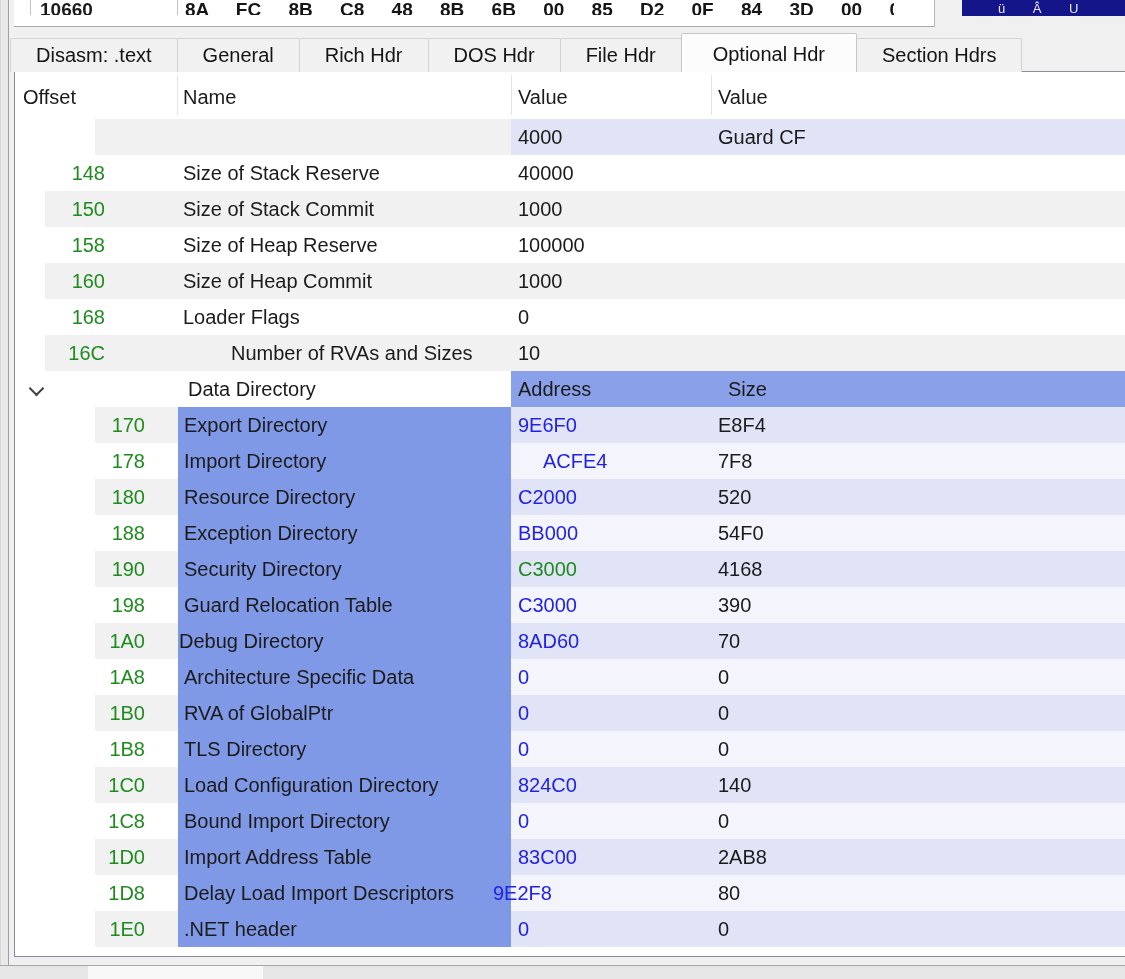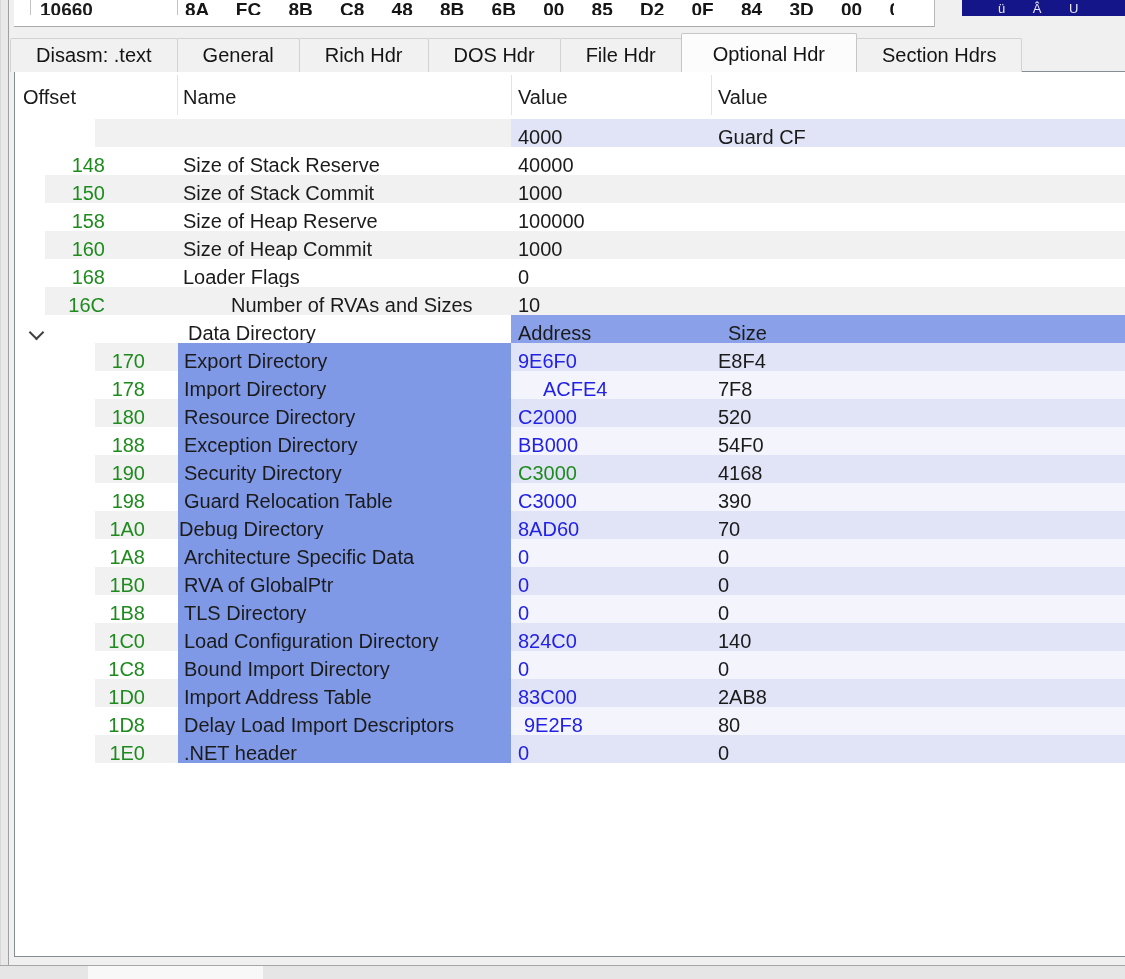--- a/index.html
+++ b/index.html
@@ -22,21 +22,21 @@
   #tabbar{position:absolute;left:10px;top:33px;width:1115px;height:39px;display:flex;align-items:flex-end;z-index:3;}
   .tab{box-sizing:border-box;height:34px;line-height:32px;padding:0 25px;font-size:20px;background:#f1f1f1;border:1px solid #d2d2d2;border-bottom:none;border-radius:2px 2px 0 0;margin-right:-1px;white-space:nowrap;color:#141414;}
   .tab.active{height:39px;line-height:40px;background:#fcfcfc;padding:0 31px;border-color:#c6c6c6;position:relative;z-index:4;}
 
   
   #pane{position:absolute;left:14px;top:71px;width:1111px;height:886px;background:#ffffff;border:1px solid #878d95;border-right:none;box-sizing:border-box;}
   #thead{position:relative;height:47px;}
   .hlabel{position:absolute;top:0;height:47px;line-height:50px;font-size:20px;color:#1b1b1b;}
   .vsep{position:absolute;top:3px;bottom:4px;width:1px;background:#e3e3e3;}
 
-  .row{position:relative;height:28px;}
+  .row{position:relative;height:36px;}
   .cell{position:absolute;top:0;bottom:0;}
   .txt{position:absolute;top:0;height:36px;line-height:37px;font-size:20px;white-space:nowrap;}
   .green{color:var(--green);}
   .blue{color:var(--blue);}
   .band{position:absolute;top:0;bottom:0;left:30px;right:0;}
   .shade{background:var(--rowgray);}
   .offbox{left:80px;width:50px;text-align:right;}
   .offbox2{left:30px;width:60px;text-align:right;}
   .namecell{left:163px;width:333px;background:var(--peri-cell);}
   .addrcell{left:496px;width:200px;}
@@ -266,21 +266,21 @@
           <div class="txt blue" style="left: 503px;">83C00</div>
           <div class="txt" style="left: 703px;">2AB8</div>
         </div>
         <div class="row">
           <div class="cell " style="left: 80px; width: 83px;"></div>
           <div class="cell namecell"></div>
           <div class="cell addrcell lav-l"></div>
           <div class="cell sizecell lav-l"></div>
           <div class="txt green offbox">1D8</div>
           <div class="txt" style="left: 169px;">Delay Load Import Descriptors</div>
-          <div class="txt blue" style="left: 509px;">9E2F8</div>
+          <div class="txt blue" style="left: 478px;">9E2F8</div>
           <div class="txt" style="left: 703px;">80</div>
         </div>
         <div class="row">
           <div class="cell shade" style="left: 80px; width: 83px;"></div>
           <div class="cell namecell"></div>
           <div class="cell addrcell lav-d"></div>
           <div class="cell sizecell lav-d"></div>
           <div class="txt green offbox">1E0</div>
           <div class="txt" style="left: 169px;">.NET header</div>
           <div class="txt blue" style="left: 503px;">0</div>

